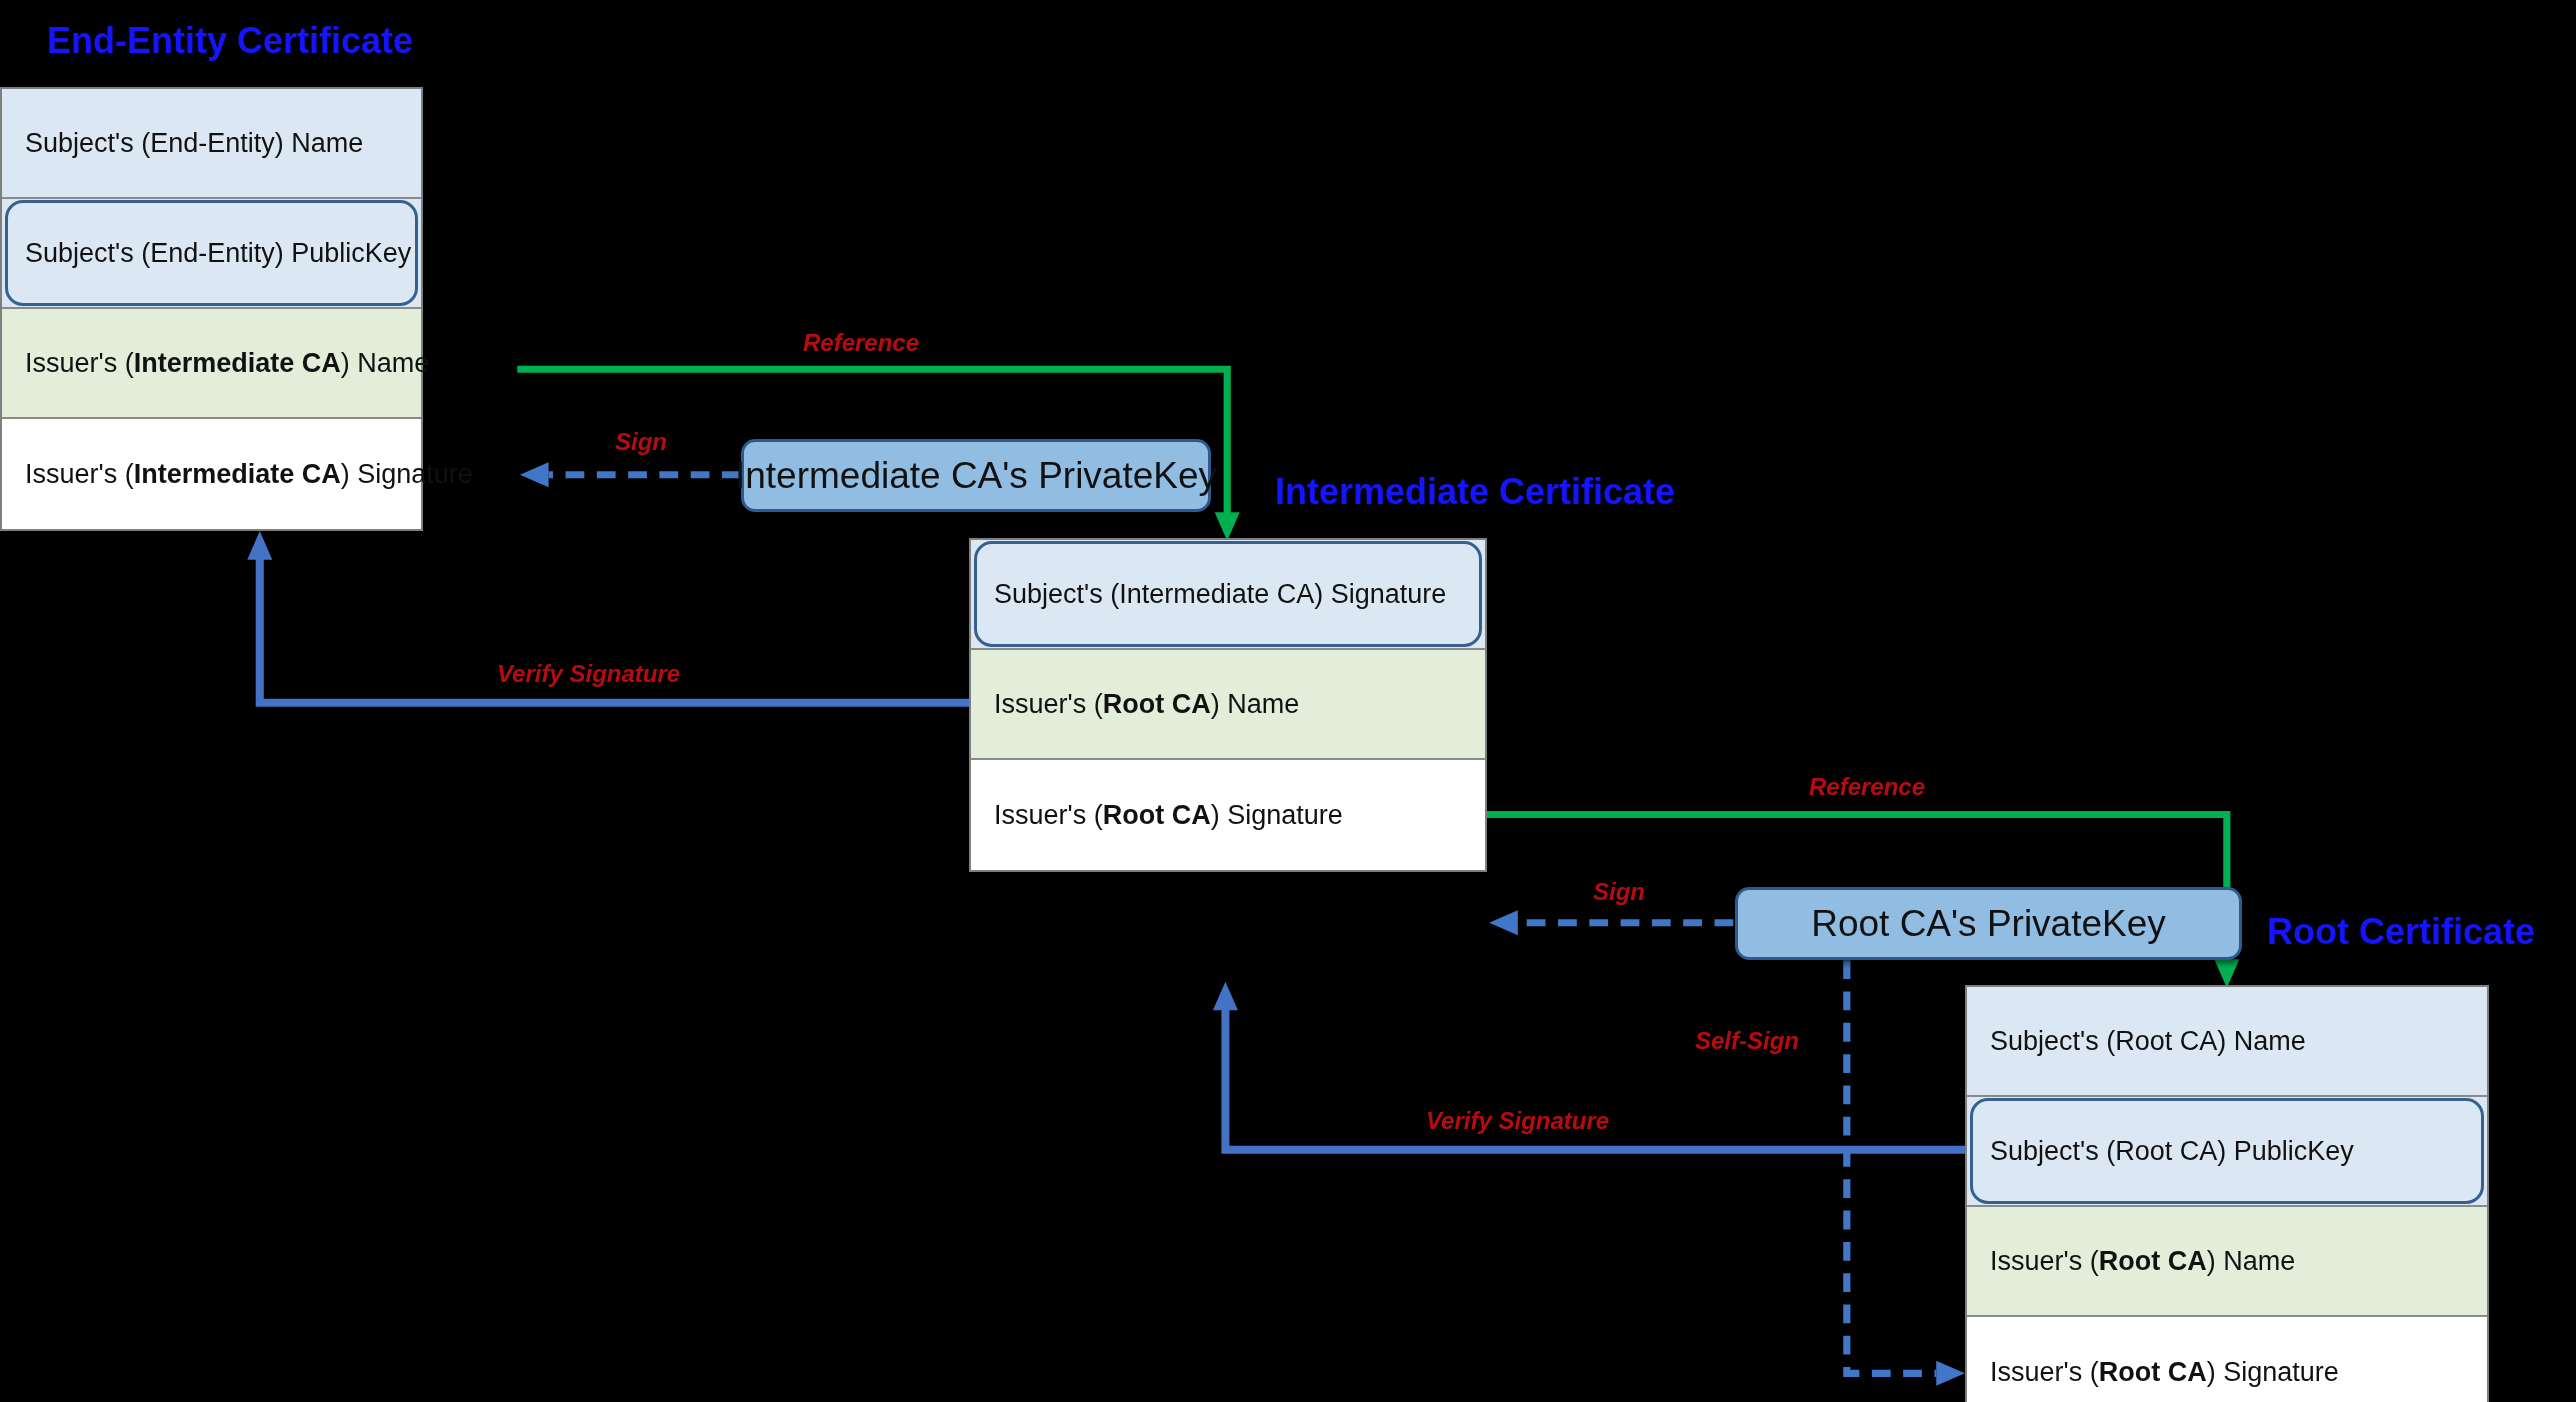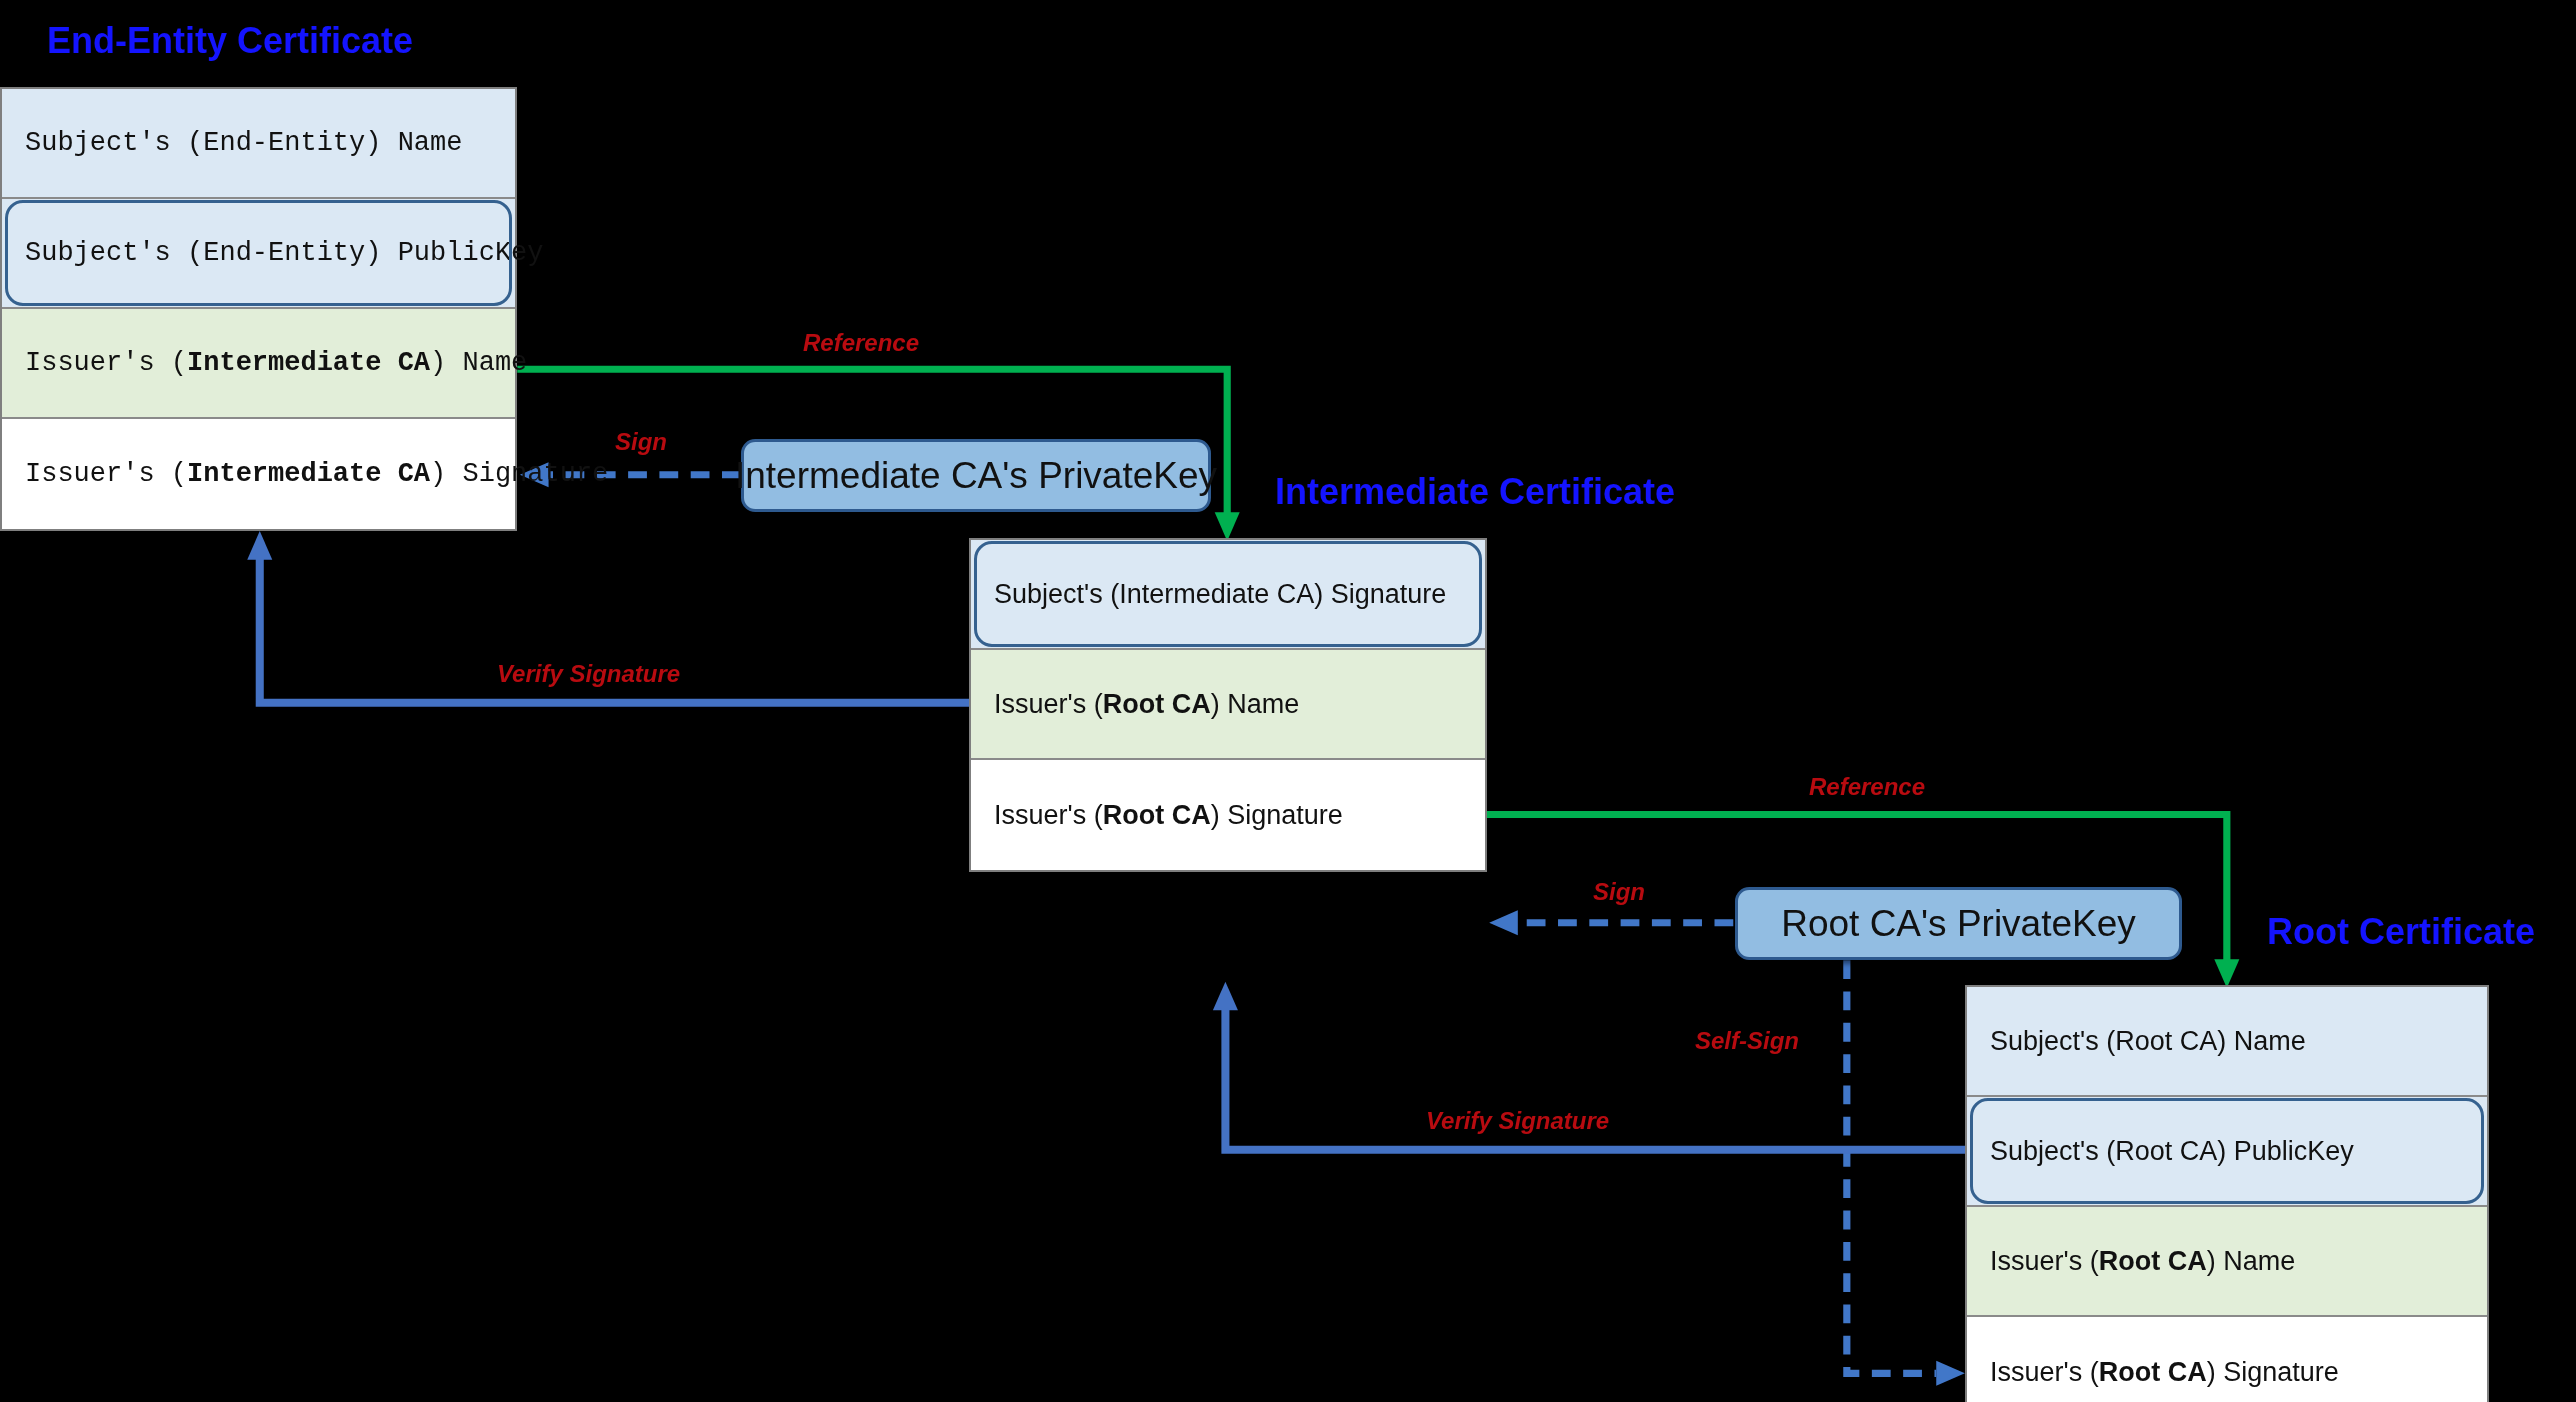--- a/index.html
+++ b/index.html
@@ -71,21 +71,21 @@
     <polygon points="2165,1494 2165,1522 2197,1508" fill="#4177c8"></polygon>
 
     <path d="M 2199 1258 H 1370 V 1100" fill="none" stroke="#4472c4" stroke-width="9"></path>
     <polygon points="1356,1102 1384,1102 1370,1070" fill="#4472c4"></polygon>
   </svg>
 
   <div class="cert-title" style="left:47px;top:-5.4px;">End-Entity Certificate</div>
   <div class="cert-title" style="left:1275px;top:446px;">Intermediate Certificate</div>
   <div class="cert-title" style="left:2267px;top:886px;">Root Certificate</div>
 
-  <div class="cert" style="left:0px;top:62px;width:517px;font-family:Liberation Mono, monospace;">
+  <div class="cert" style="left:0px;top:62px;width:423px;">
     <div class="row blue">
       <span>Subject's (End-Entity) Name</span>
         <b></b>
         <span></span>
     </div>
     <div class="row blue pubkey">
       <span>Subject's (End-Entity) PublicKey</span>
         <b></b>
         <span></span>
     </div>
@@ -136,21 +136,21 @@
         <span>) Name</span>
     </div>
     <div class="row white">
       <span>Issuer's (</span>
         <b>Root CA</b>
         <span>) Signature</span>
     </div>
   </div>
 
   <div class="pk" style="left:741px;top:414px;width:470px;height:73px;">Intermediate CA's PrivateKey</div>
-  <div class="pk" style="left:1735px;top:862px;width:447px;height:73px;">Root CA's PrivateKey</div>
+  <div class="pk" style="left:1735px;top:862px;width:507px;height:73px;">Root CA's PrivateKey</div>
 
   <div class="lbl" style="left:803px;top:304px;">Reference</div>
   <div class="lbl" style="left:615px;top:403px;">Sign</div>
   <div class="lbl" style="left:497px;top:635px;">Verify Signature</div>
   <div class="lbl" style="left:1809px;top:748px;">Reference</div>
   <div class="lbl" style="left:1593px;top:853px;">Sign</div>
   <div class="lbl" style="left:1695px;top:1002px;">Self-Sign</div>
   <div class="lbl" style="left:1426px;top:1082px;">Verify Signature</div>
 
 </div>

